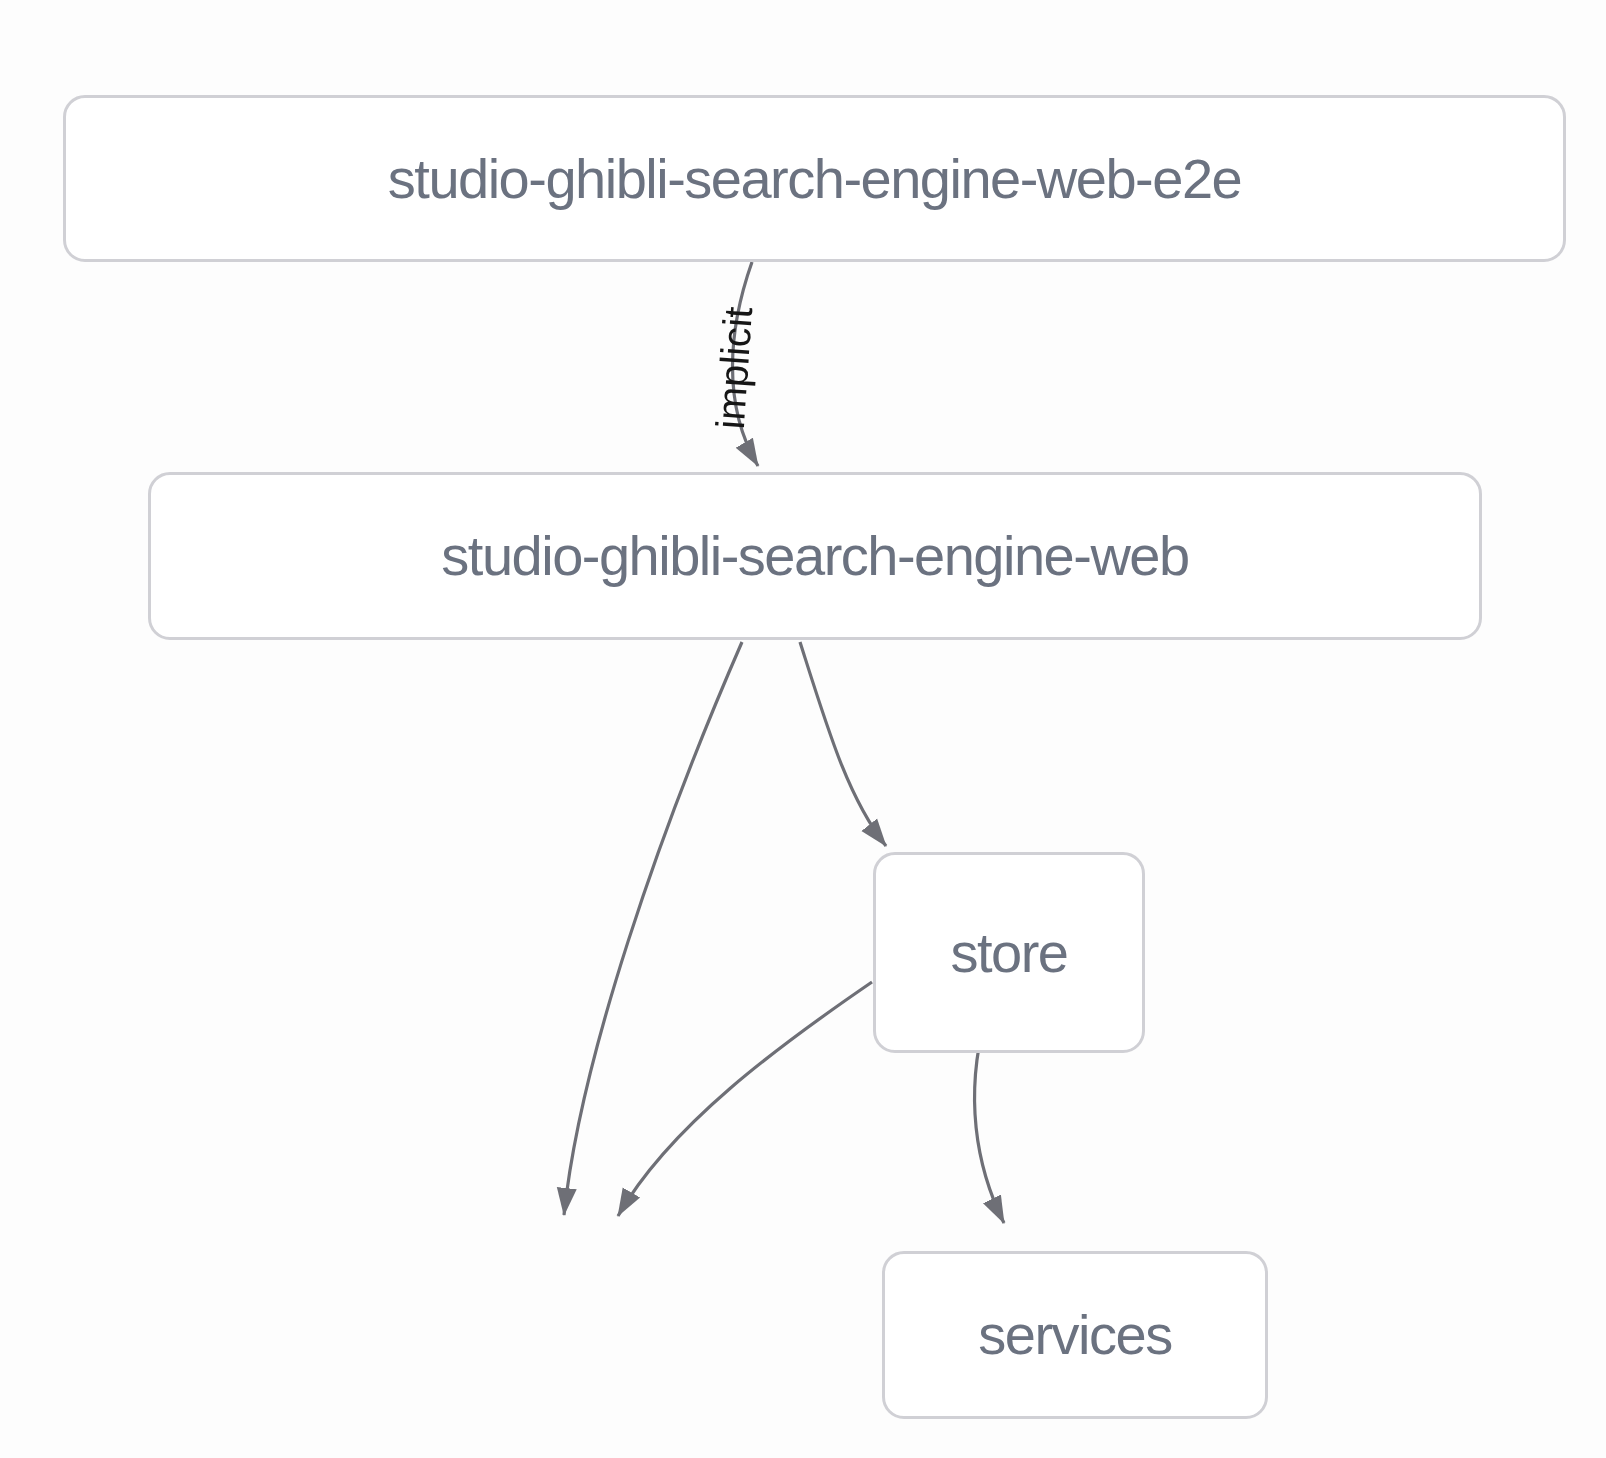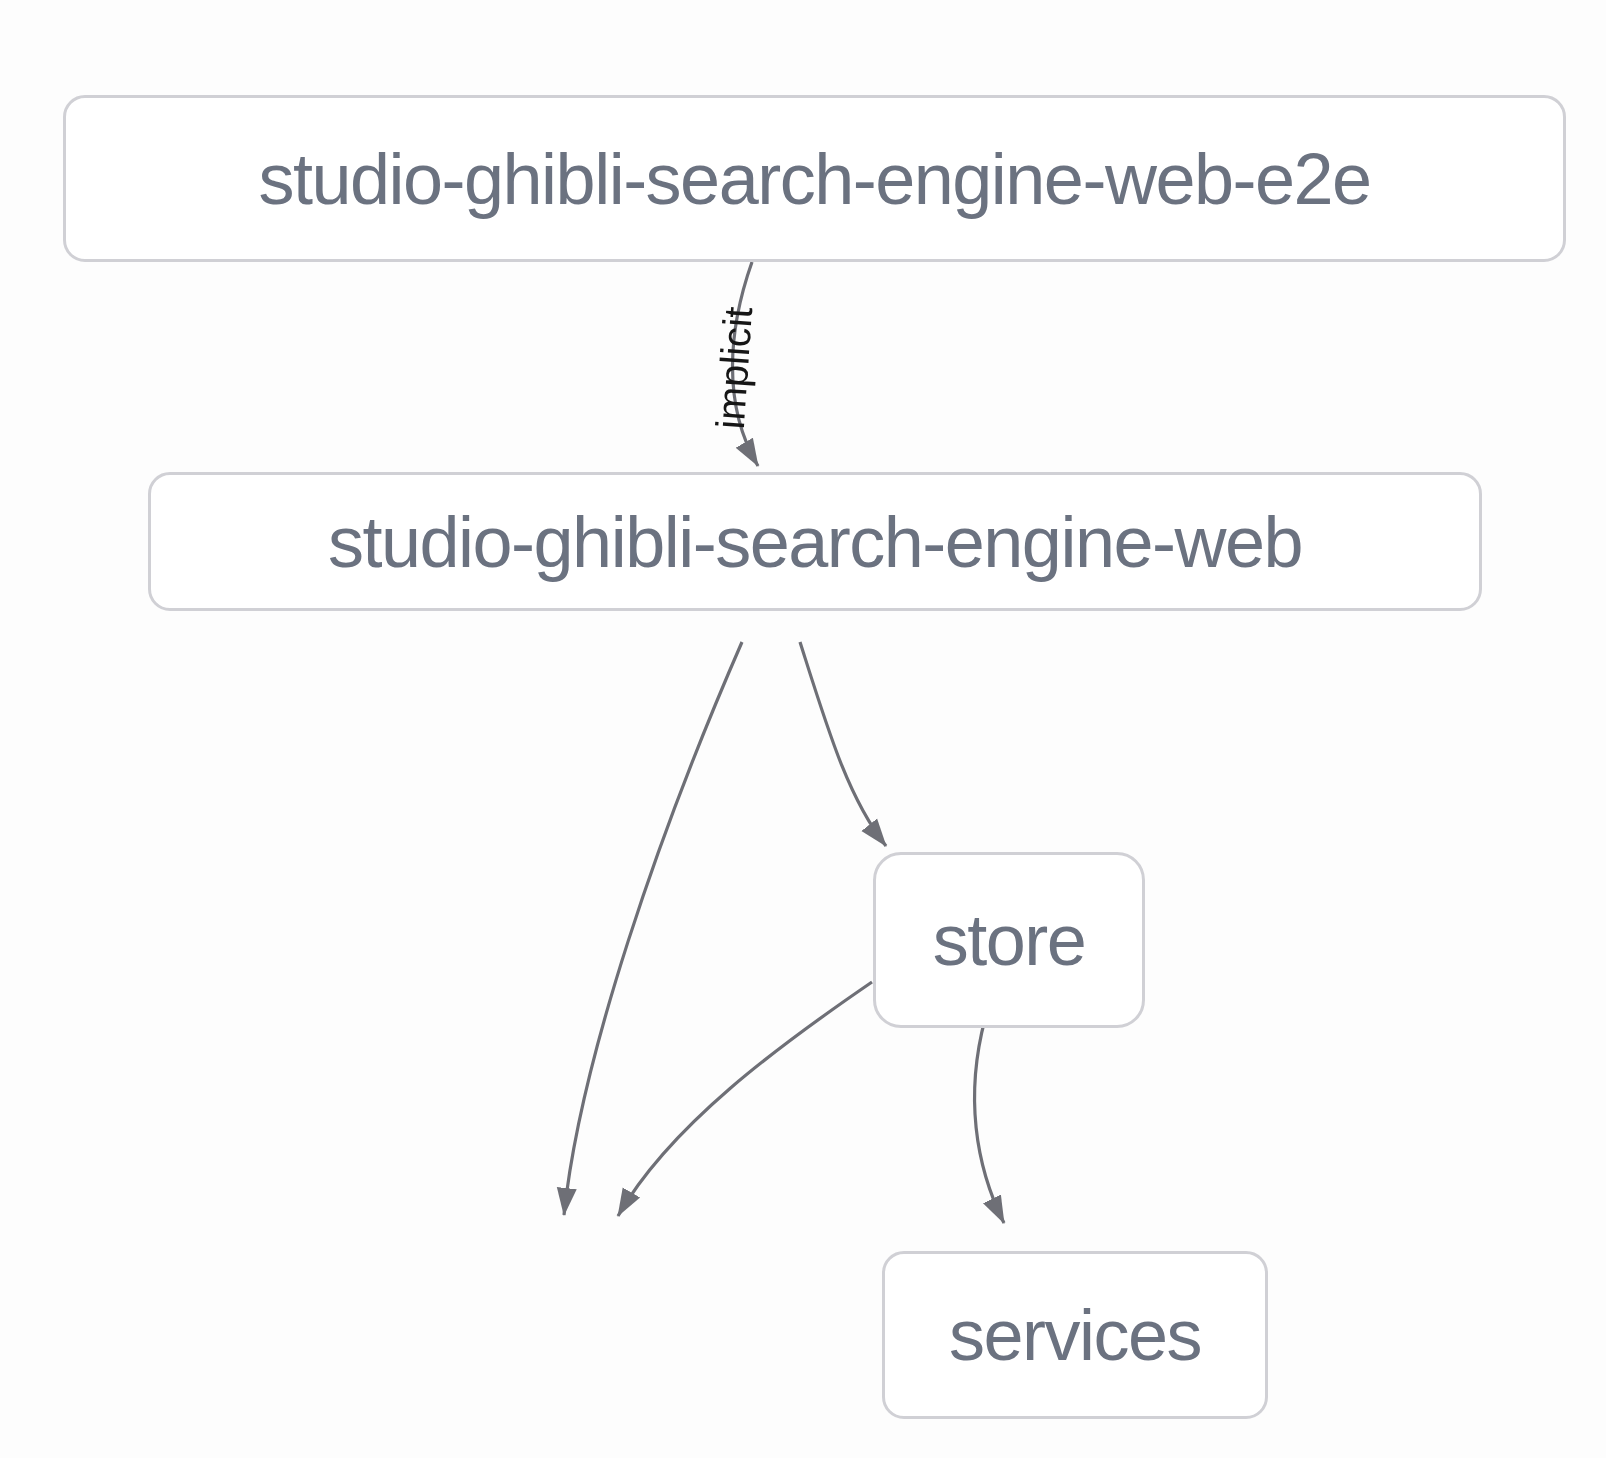--- a/index.html
+++ b/index.html
@@ -32,28 +32,28 @@
     box-sizing: border-box;
     background: #ffffff;
     border: 3px solid #d0d0d5;
     border-radius: 22px;
     display: flex;
     align-items: center;
     justify-content: center;
   }
   .node-label {
     color: #6b7280;
-    font-size: 72px;
+    font-size: 56px;
     letter-spacing: -1.5px;
     white-space: nowrap;
     line-height: 1;
   }
   .node-e2e      { left: 63px;  top: 95px;   width: 1503px; height: 167px; }
-  .node-web      { left: 148px; top: 472px;  width: 1334px; height: 139px; }
-  .node-store    { left: 873px; top: 852px;  width: 272px;  height: 176px; border-radius: 28px; }
+  .node-web      { left: 148px; top: 472px;  width: 1334px; height: 168px; }
+  .node-store    { left: 873px; top: 852px;  width: 272px;  height: 201px; }
   .node-models   { left: 378px; top: 1230px; width: 360px;  height: 165px; }
   .node-services { left: 882px; top: 1251px; width: 386px;  height: 168px; }
   .edge-label {
     position: absolute;
     left: 734px;
     top: 368px;
     transform: translate(-50%, -50%) rotate(-86deg);
     color: #161616;
     font-size: 40px;
     white-space: nowrap;

